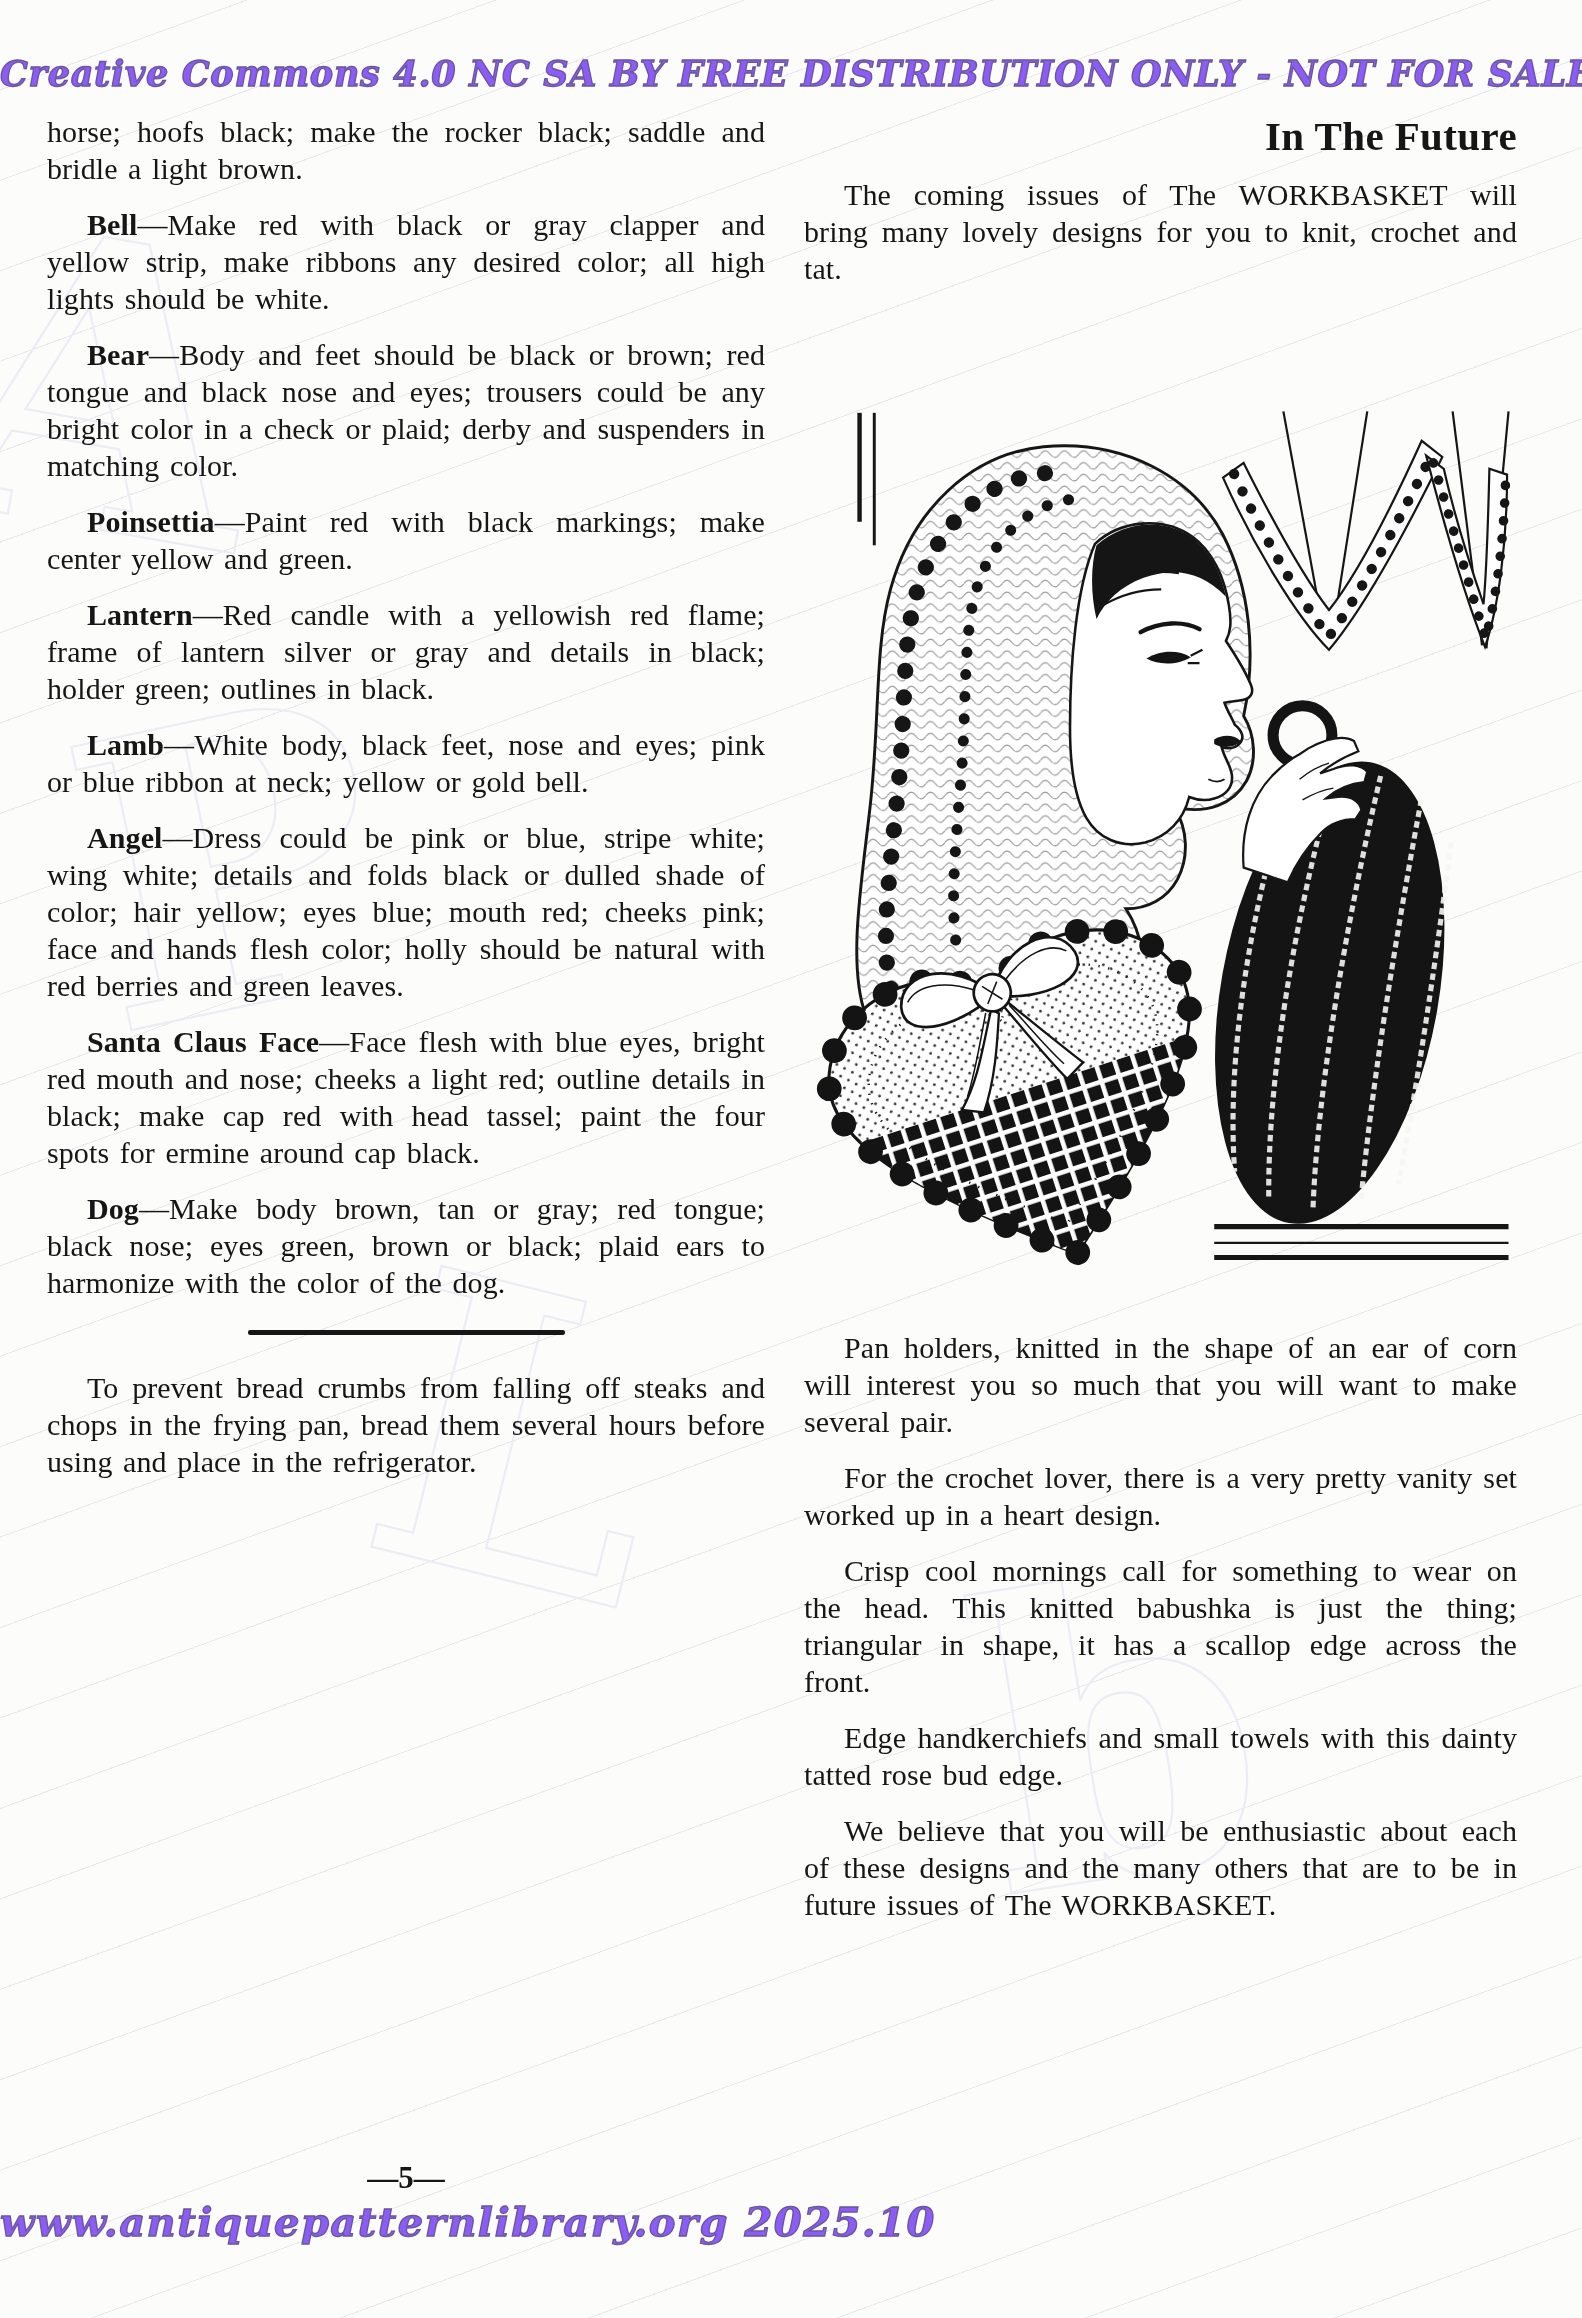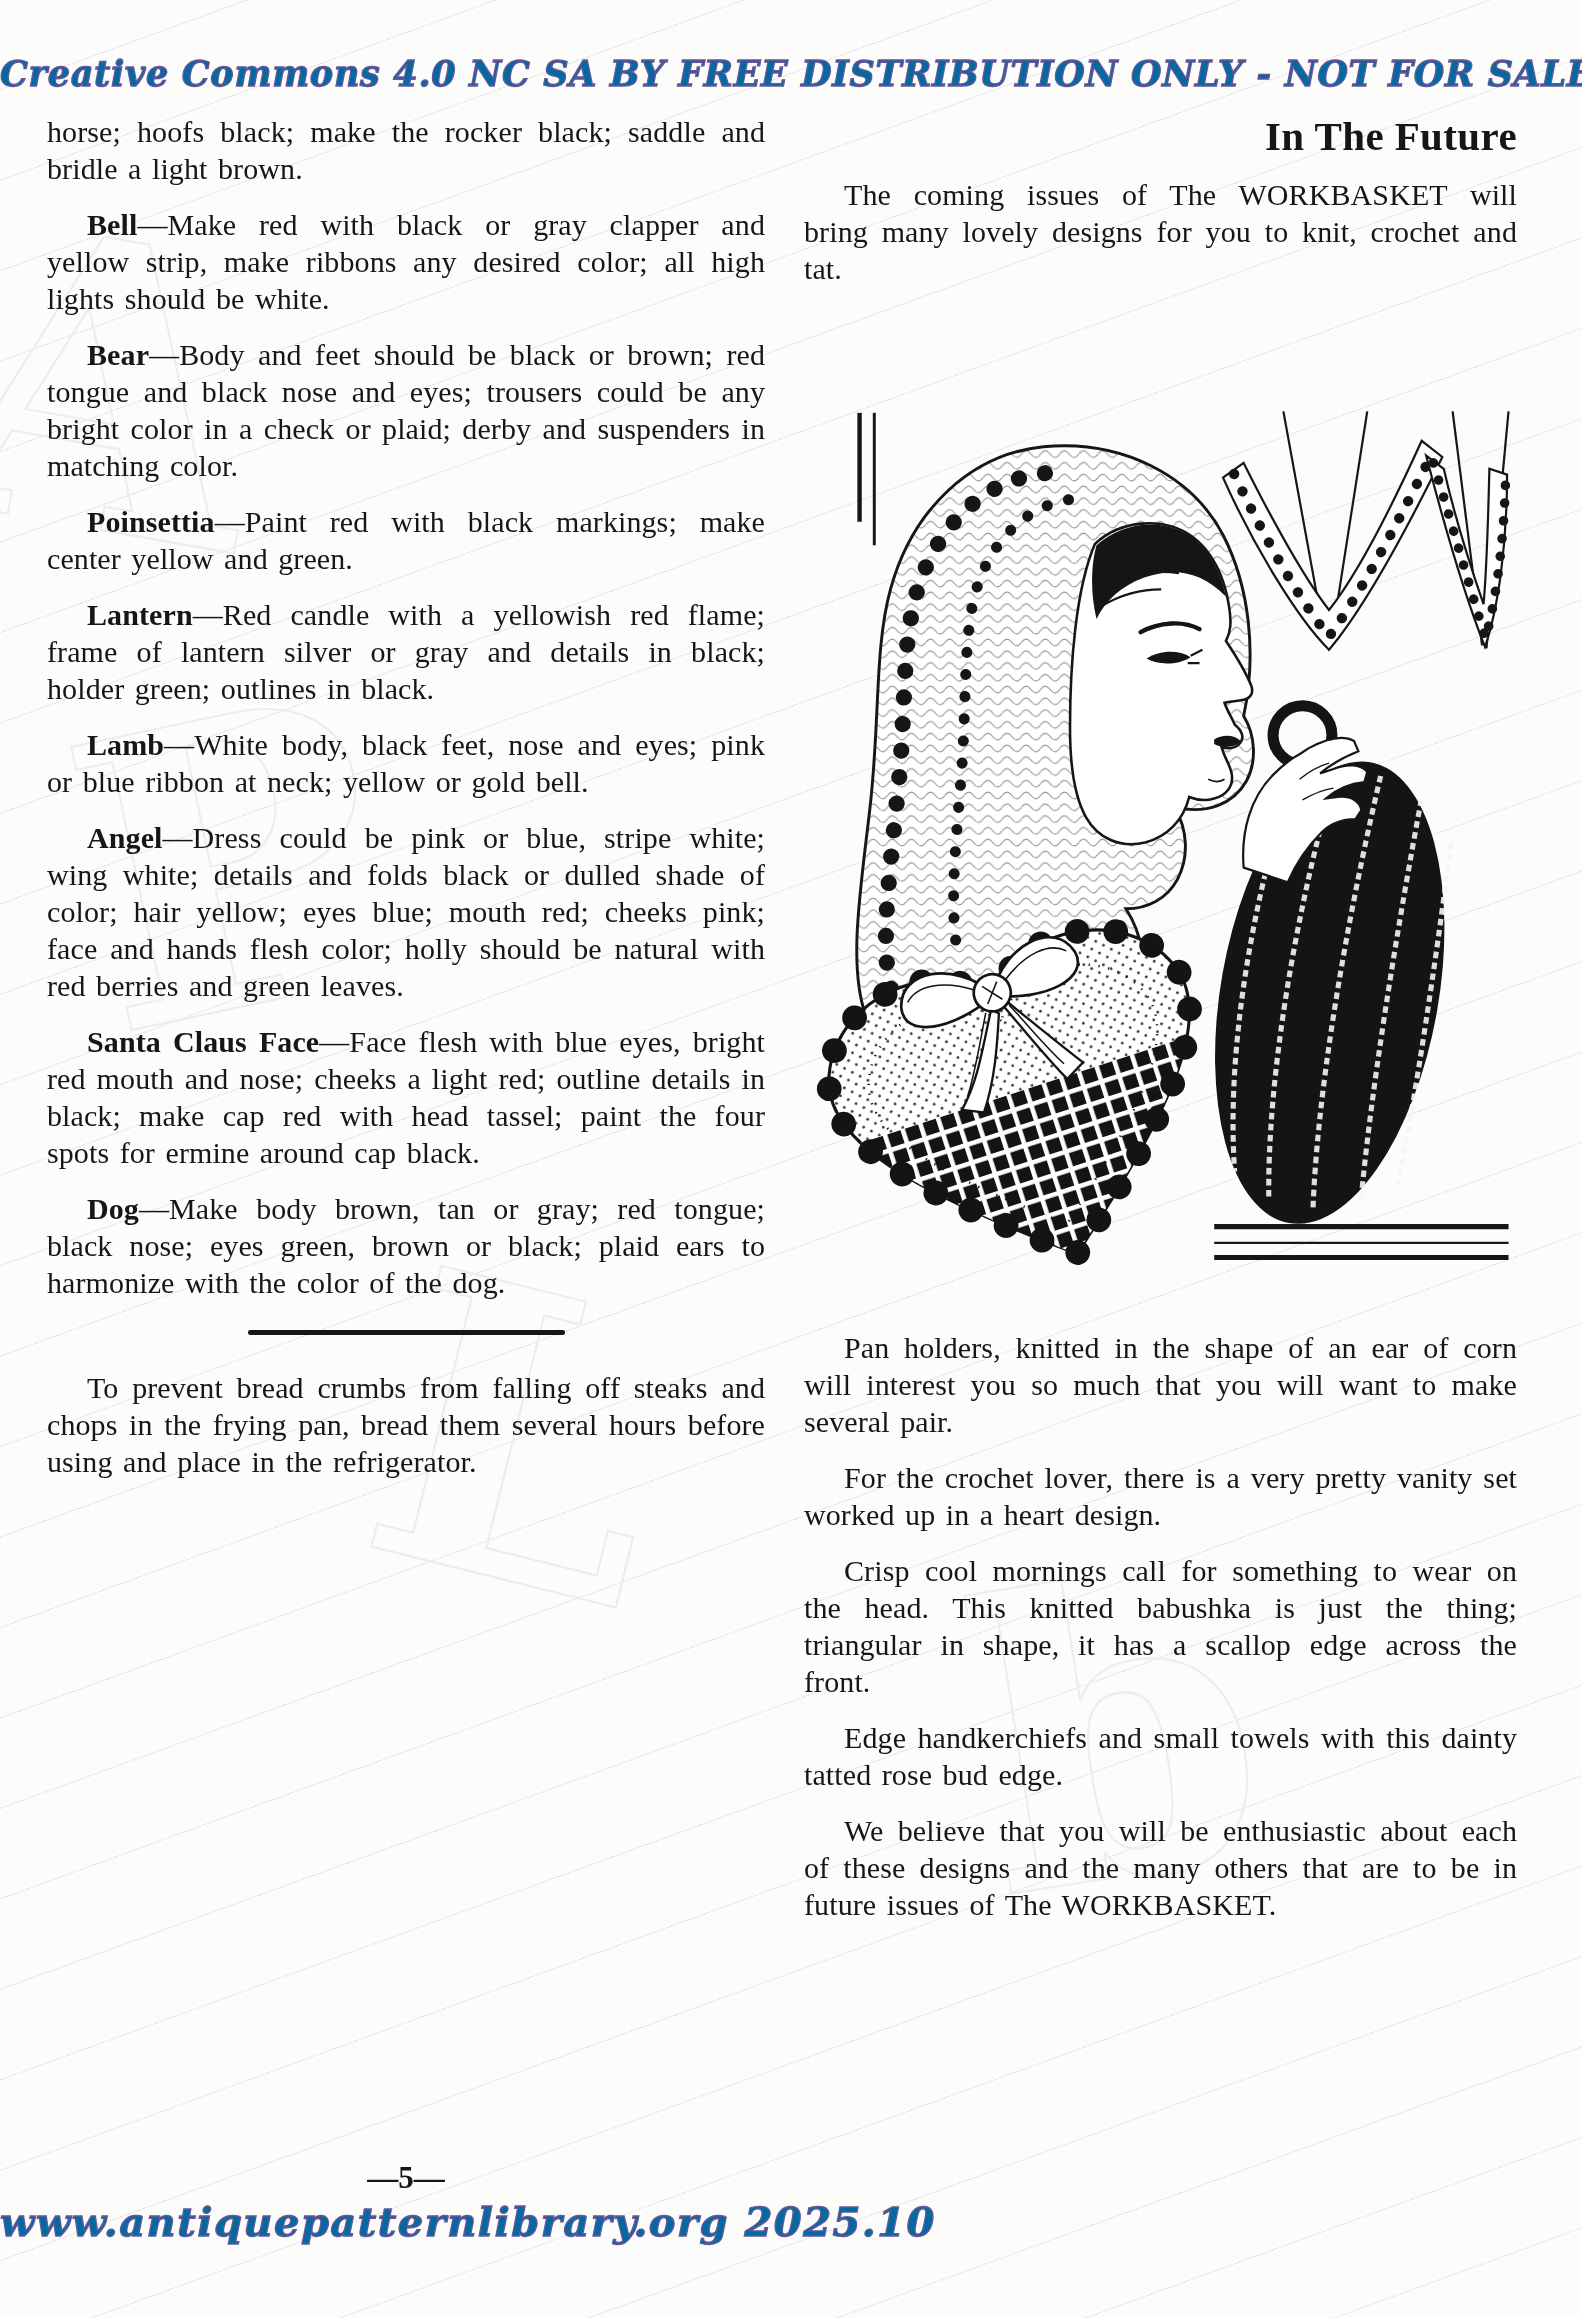--- a/index.html
+++ b/index.html
@@ -17,21 +17,21 @@
   }
   .wm-letter{
     position:absolute;z-index:1;
     font-family:"DejaVu Serif", serif;
     font-size:397px;font-weight:bold;
     color:transparent;
     -webkit-text-stroke:2.2px #edebf3;
     pointer-events:none;
   }
   .outlined-purple{
-    color:#0369a1;
+    color:#8b5cf6;
     -webkit-text-stroke:1.3px #6a5799;
     text-shadow:0 0 0.7px #6a5799;
   }
   .watermark-top{
     position:absolute;top:53px;left:0;right:0;z-index:3;
     text-align:center;
     font-family:"DejaVu Serif", serif;
     font-style:italic;font-weight:bold;
     font-size:35px;letter-spacing:0.7px;
     white-space:nowrap;

